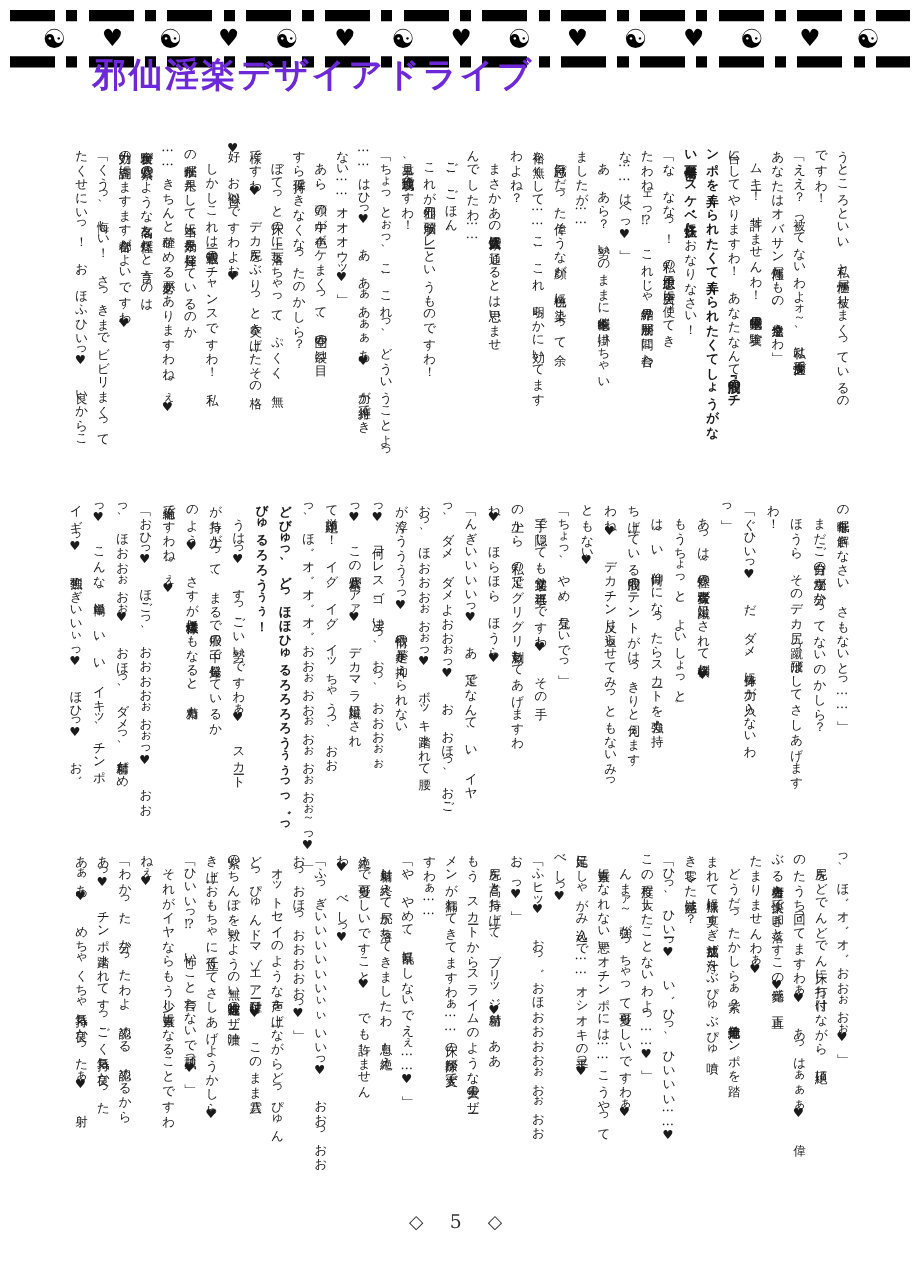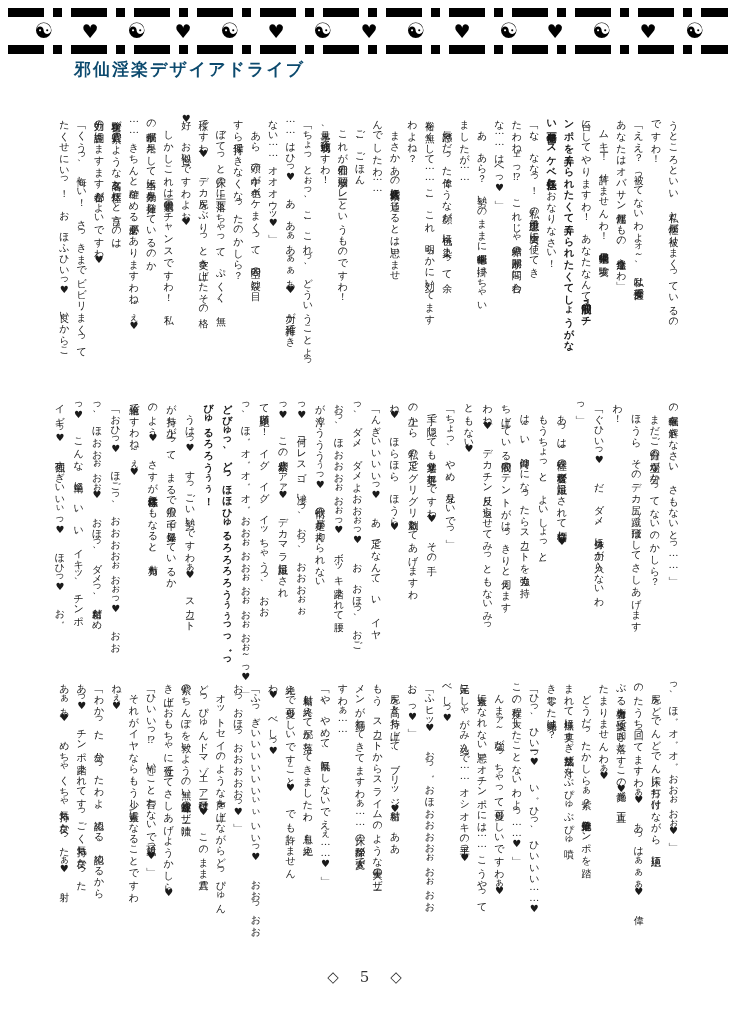--- a/index.html
+++ b/index.html
@@ -5,22 +5,22 @@
   html,body{margin:0;padding:0;background:#e8e8e8;}
   .page{position:relative;width:736px;height:1029px;margin:0 auto;background:#ffffff;overflow:hidden;
         font-family:"DejaVu Serif","Liberation Serif",serif;color:#161616;}
   
   .deco{position:absolute;left:8px;top:8px;width:720px;}
   .bar{height:9px;background:repeating-linear-gradient(to right,#000 0 36px,transparent 36px 45px,#000 45px 54px,transparent 54px 63px);}
   .glyphs{display:flex;justify-content:space-between;align-items:center;padding:1px 24px 1px 26px;height:26px;}
   .glyphs span{font-size:21px;line-height:1;color:#000;font-family:"DejaVu Sans","Liberation Sans",sans-serif;}
   .glyphs span.heart{font-size:19px;}
   
-  .title{position:absolute;left:74px;top:58px;margin:0;font-size:17px;font-weight:bold;letter-spacing:2px;
-         font-family:"DejaVu Sans","Liberation Sans",sans-serif;color:#0c4a6e;}
+  .title{position:absolute;left:74px;top:42px;margin:0;font-size:27px;font-weight:bold;letter-spacing:2px;
+         font-family:"DejaVu Sans","Liberation Sans",sans-serif;color:#6d28d9;}
   
   .band{position:absolute;left:50px;width:632px;height:254px;
         writing-mode:vertical-rl;-webkit-writing-mode:vertical-rl;
         text-orientation:upright;-webkit-text-orientation:upright;
         font-size:10px;letter-spacing:0.2px;color:#1a1a1a;overflow:visible;}
   .band p{margin:0;padding:0;white-space:nowrap;line-height:17.4px;}
   .band2 p{line-height:18.6px;}
   .band p b{font-weight:bold;}
   .band1{top:113px;}
   .band2{top:397px;}

